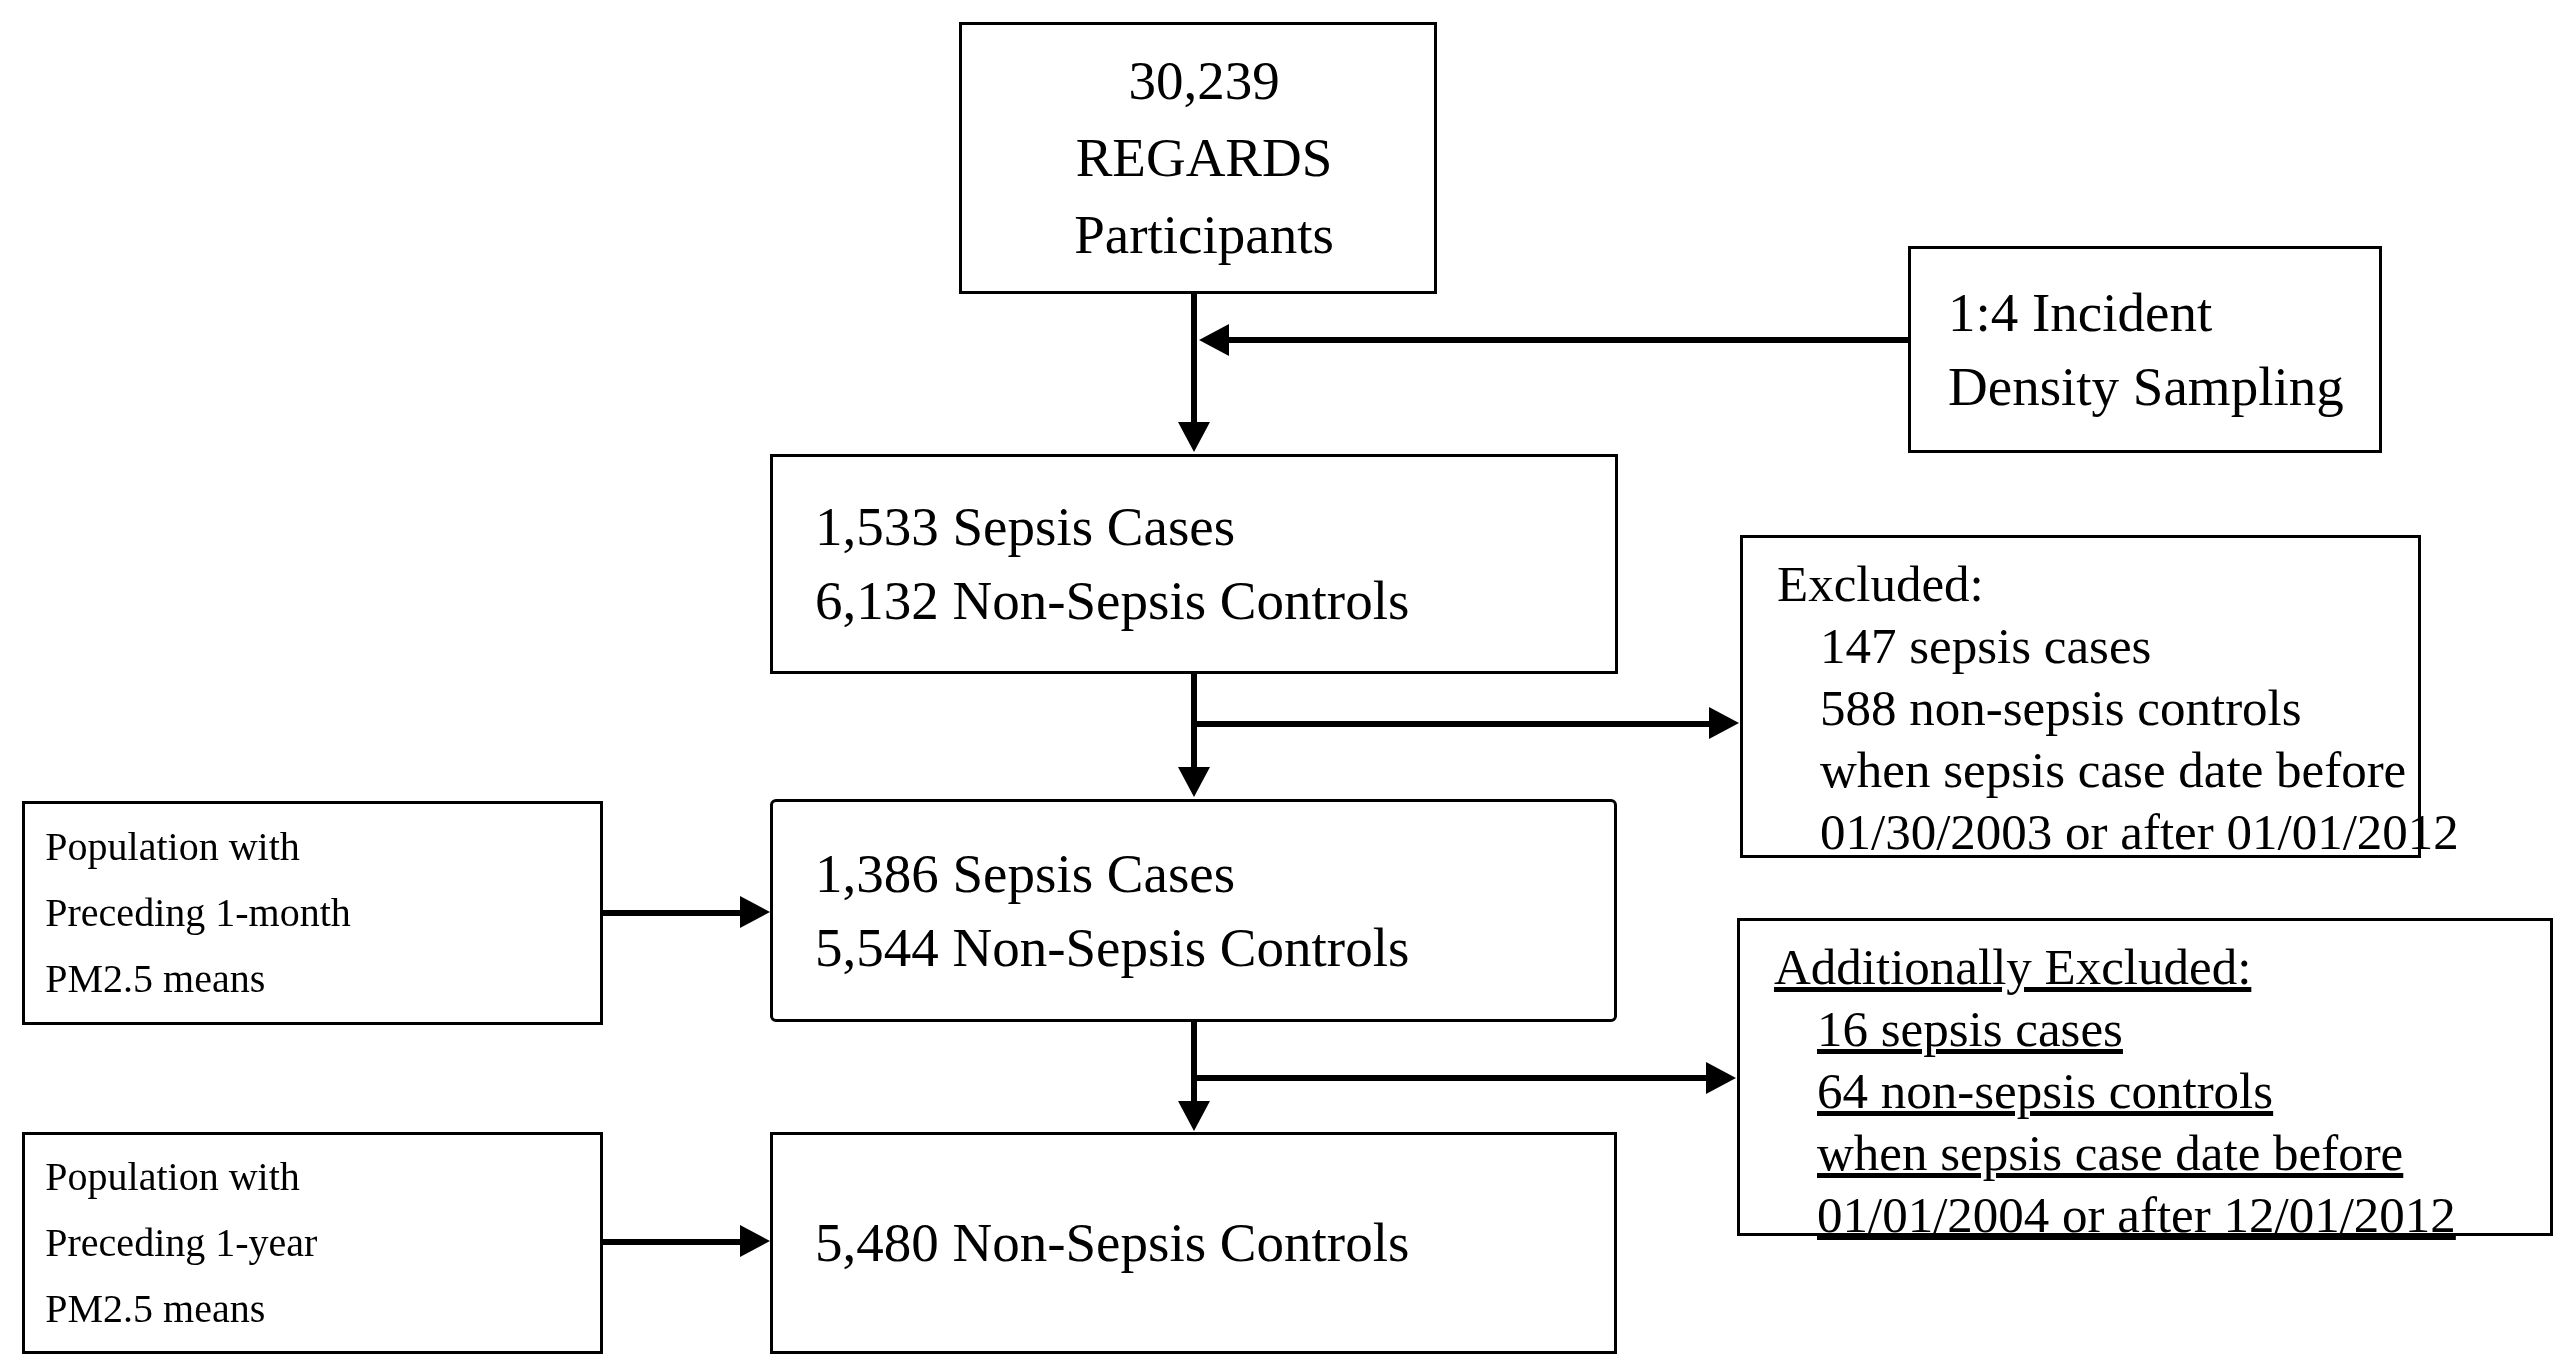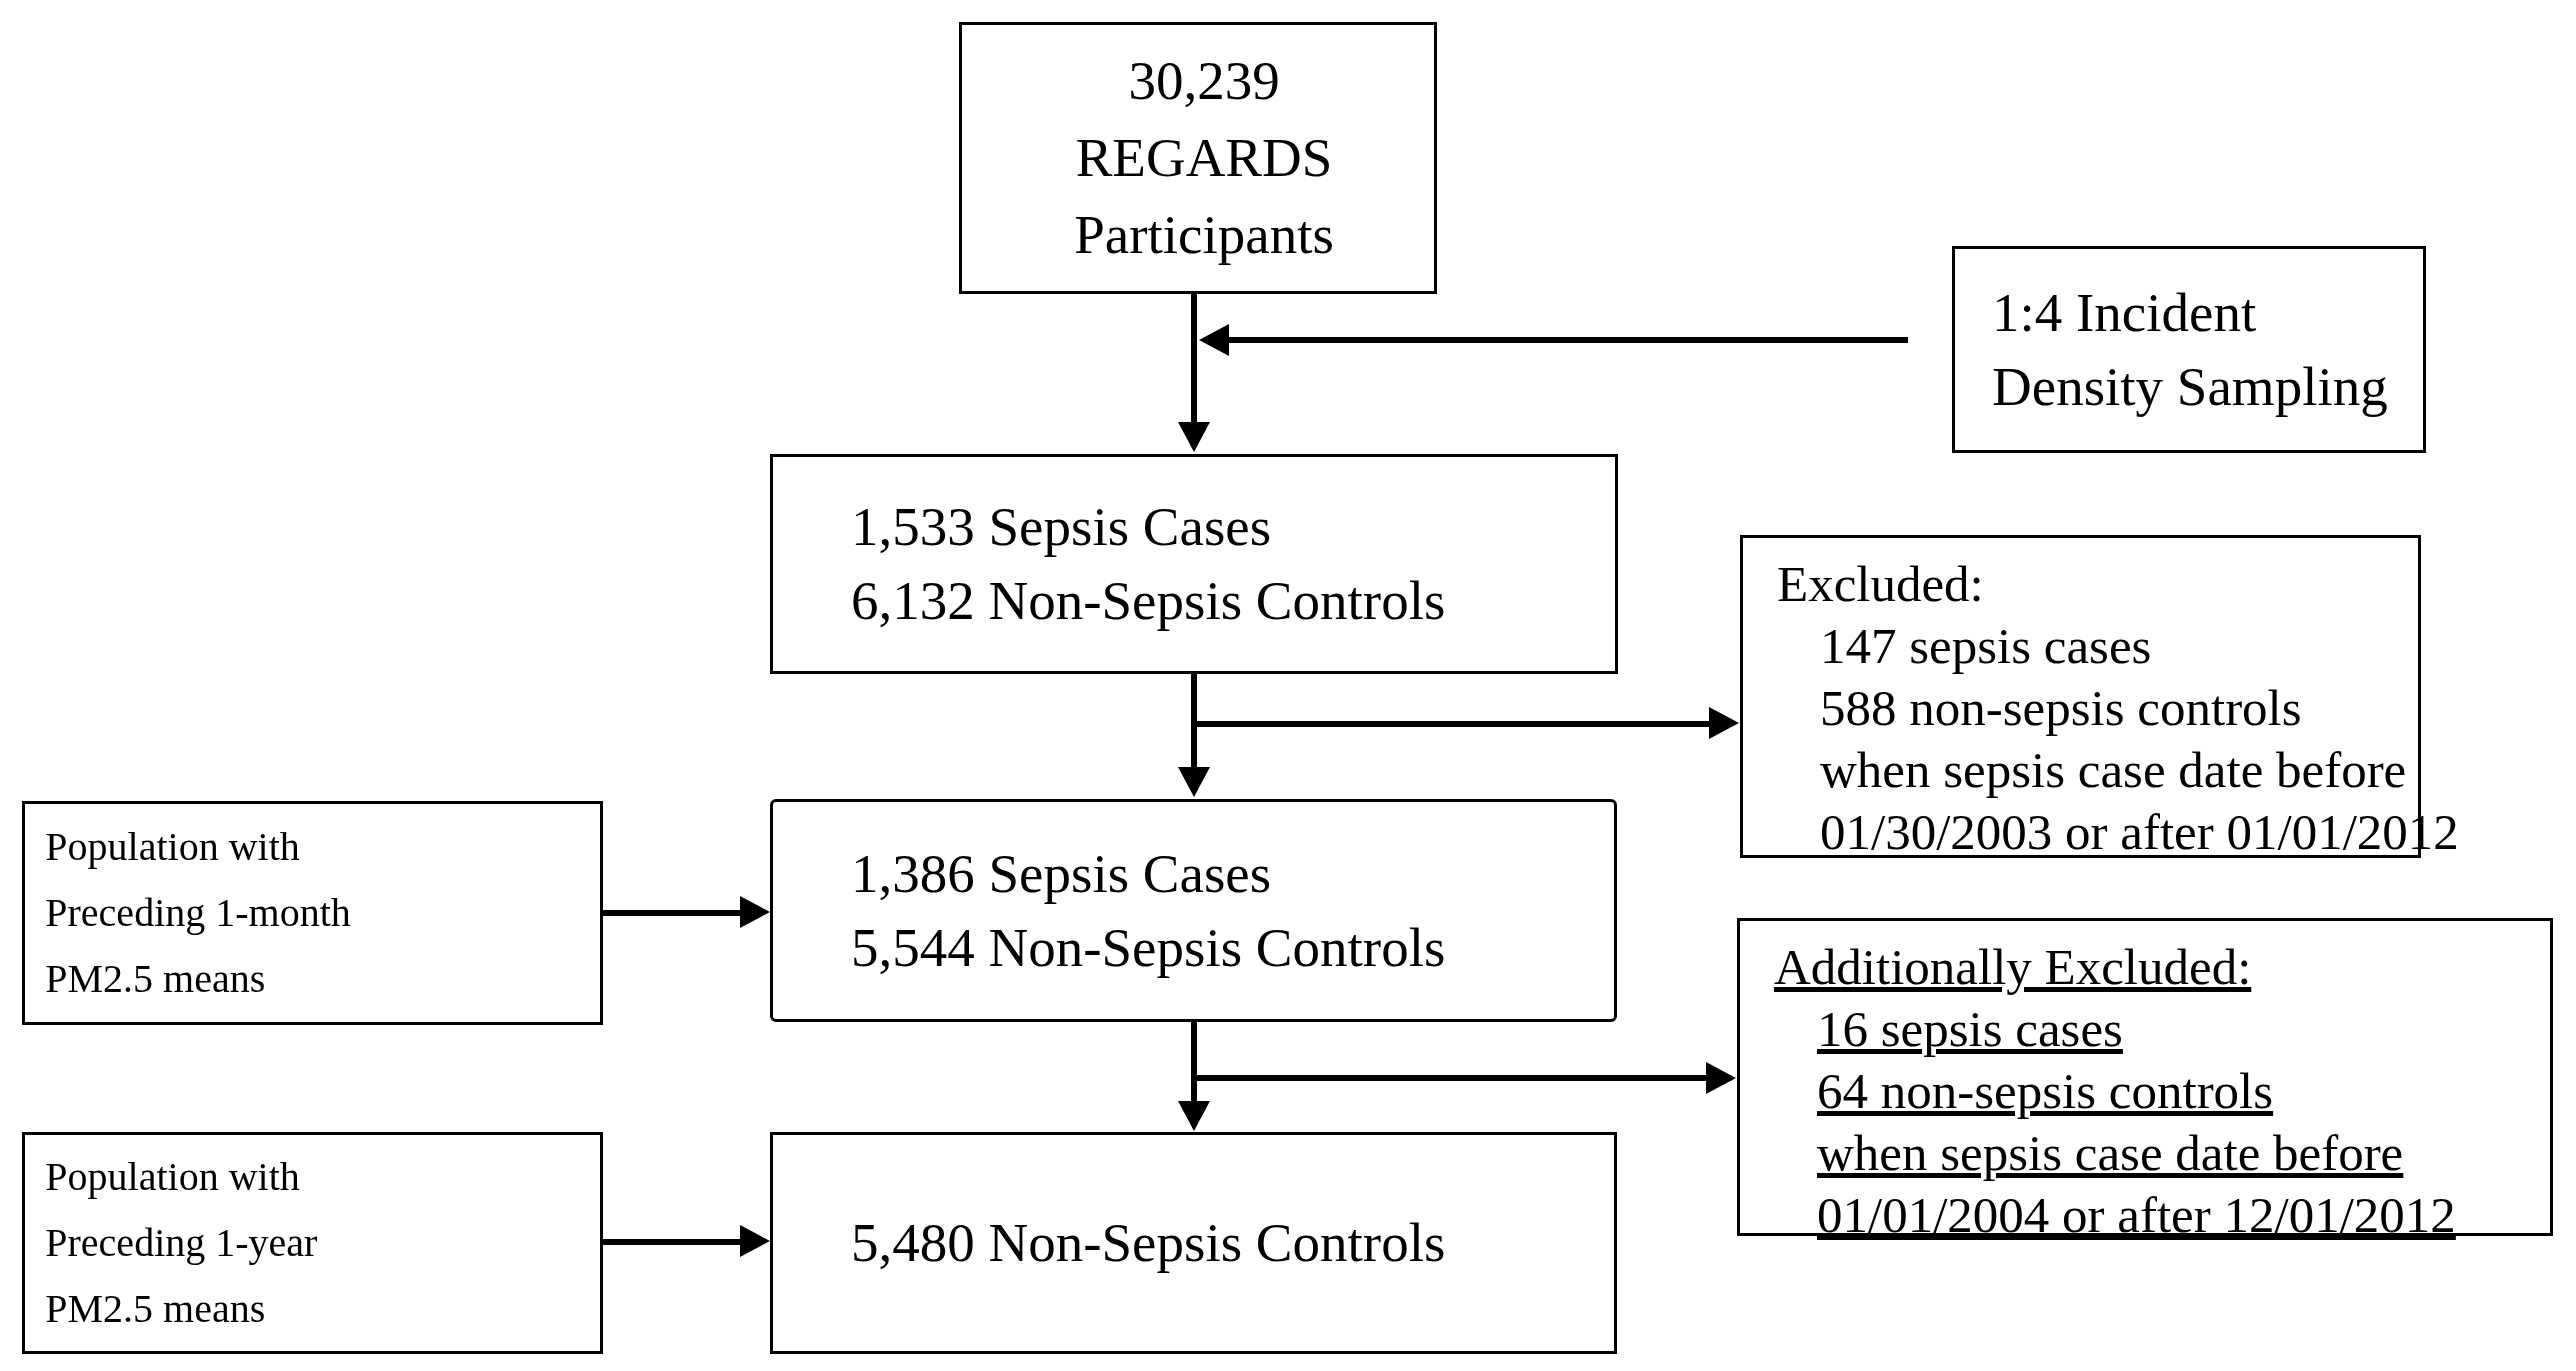--- a/index.html
+++ b/index.html
@@ -25,21 +25,21 @@
     flex-direction: column;
     justify-content: center;
   }
   .box .ln {
     white-space: nowrap;
   }
   
   .main-box {
     font-size: 55px;
     line-height: 74px;
-    padding-left: 78px;
+    padding-left: 42px;
   }
   
   .top-box {
     font-size: 55px;
     line-height: 77px;
     text-align: center;
     padding-left: 12px;
   }
   
   .sampling-box {
@@ -94,21 +94,21 @@
 <body>
 
 <div id="canvas">
 
   <div class="box top-box" style="left:959px; top:21.6px; width:478px; height:272px;">
     <div class="ln">30,239</div>
     <div class="ln">REGARDS</div>
     <div class="ln">Participants</div>
   </div>
 
-  <div class="box sampling-box" style="left:1908px; top:246px; width:474px; height:207px;margin-left:44px;">
+  <div class="box sampling-box" style="left:1908px; top:246px; width:474px; height:207px;">
     <div class="ln">1:4 Incident</div>
     <div class="ln">Density Sampling</div>
   </div>
 
   <div class="box main-box" style="left:770px; top:454px; width:848px; height:220px;">
     <div class="ln">1,533 Sepsis Cases</div>
     <div class="ln">6,132 Non-Sepsis Controls</div>
   </div>
 
   <div class="box excl-box" style="left:1740px; top:535px; width:681px; height:323px;">

